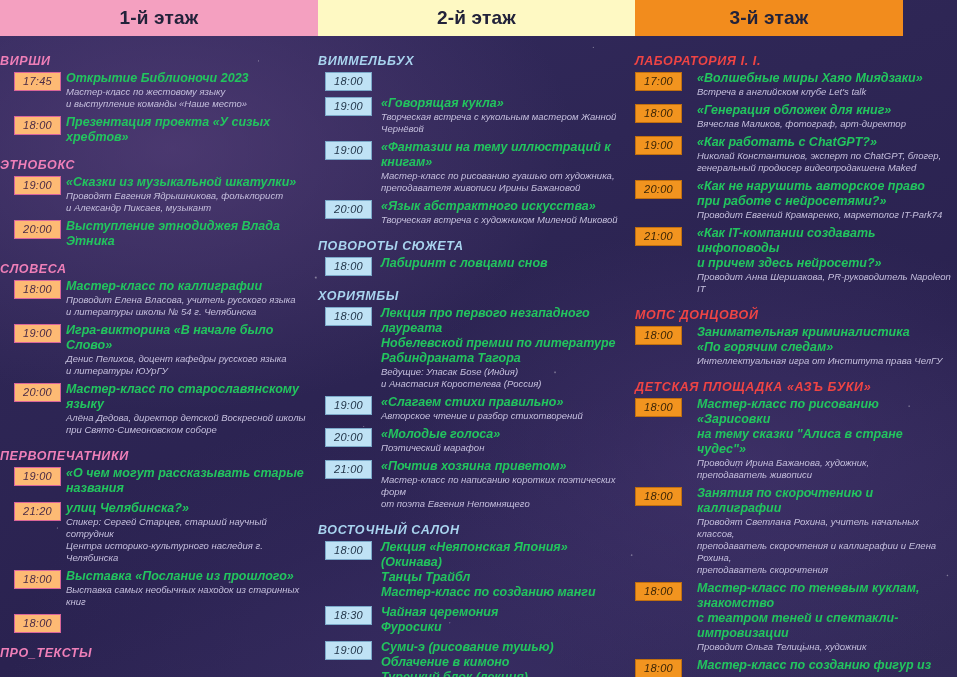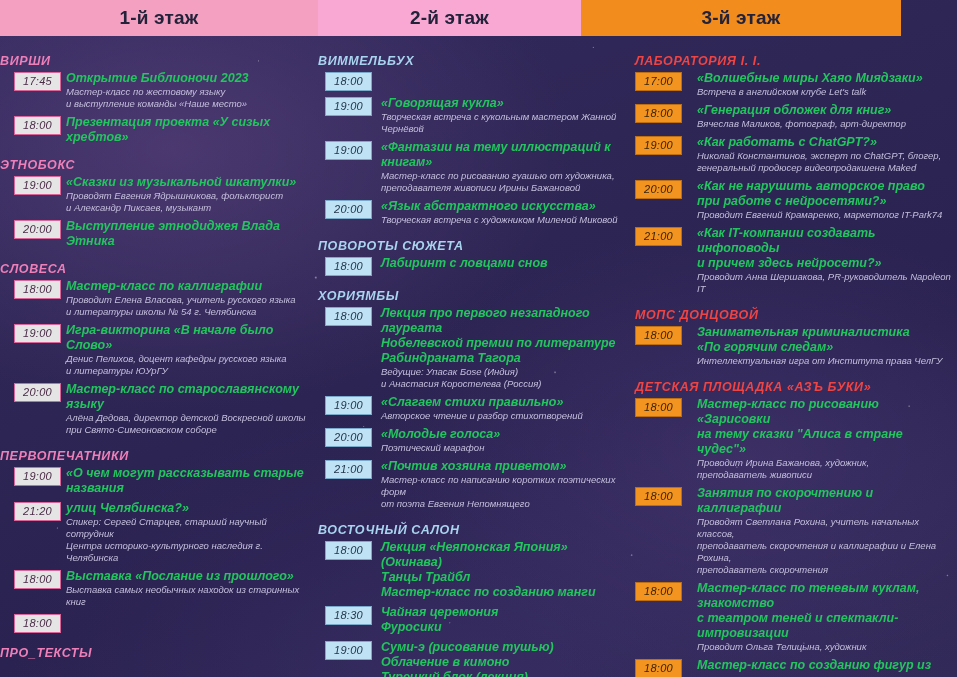--- a/index.html
+++ b/index.html
@@ -57,22 +57,22 @@
   #header {
     position: relative; z-index: 2;
     display: flex; width: 957px; height: 36px;
   }
   .hdr {
     display: flex; align-items: center; justify-content: center;
     font-size: 19px; font-weight: 700; color: #22223a;
     letter-spacing: .2px;
   }
   .hdr-1 { width: 318px; background: #f4a0c0; }
-  .hdr-2 { width: 263px; background: #f9a8d4; }
-  .hdr-3 { width: 320px; background: #f28c1d; }
+  .hdr-2 { width: 317px; background: #fef9c3; }
+  .hdr-3 { width: 268px; background: #f28c1d; }
 
   
   #columns {
     position: relative; z-index: 2;
     display: flex; width: 957px; height: 641px; font-style: italic;
   }
   .col { position: relative; }
   .col-1 { width: 318px; }
   .col-2 { width: 317px; }
   .col-3 { width: 322px; }
@@ -97,21 +97,21 @@
   .col-3 .timecell { width: 62px; justify-content: flex-start; padding-left: 0px; align-items: center; }
 
   .badge {
     display: inline-block;
     font-size: 11px;
     line-height: 13px;
     padding: 2px 8px;
     letter-spacing: .3px;
     white-space: nowrap;
   }
-  .col-1 .badge { background: #e5e5e5; border: 1px solid #d9659a; color: #4a2b46; }
+  .col-1 .badge { background: #fdba74; border: 1px solid #d9659a; color: #4a2b46; }
   .col-2 .badge { background: #bfe2f5; border: 1px solid #7ba9c9; color: #23364a; }
   .col-3 .badge { background: #f2941f; border: 1px solid #c06f10; color: #3a2406; }
 
   .body { flex: 1 1 auto; min-width: 0; }
 
   .section-head {
     font-size: 12.5px;
     font-weight: 700;
     letter-spacing: .6px;
     margin: 8px 0 3px 0;

